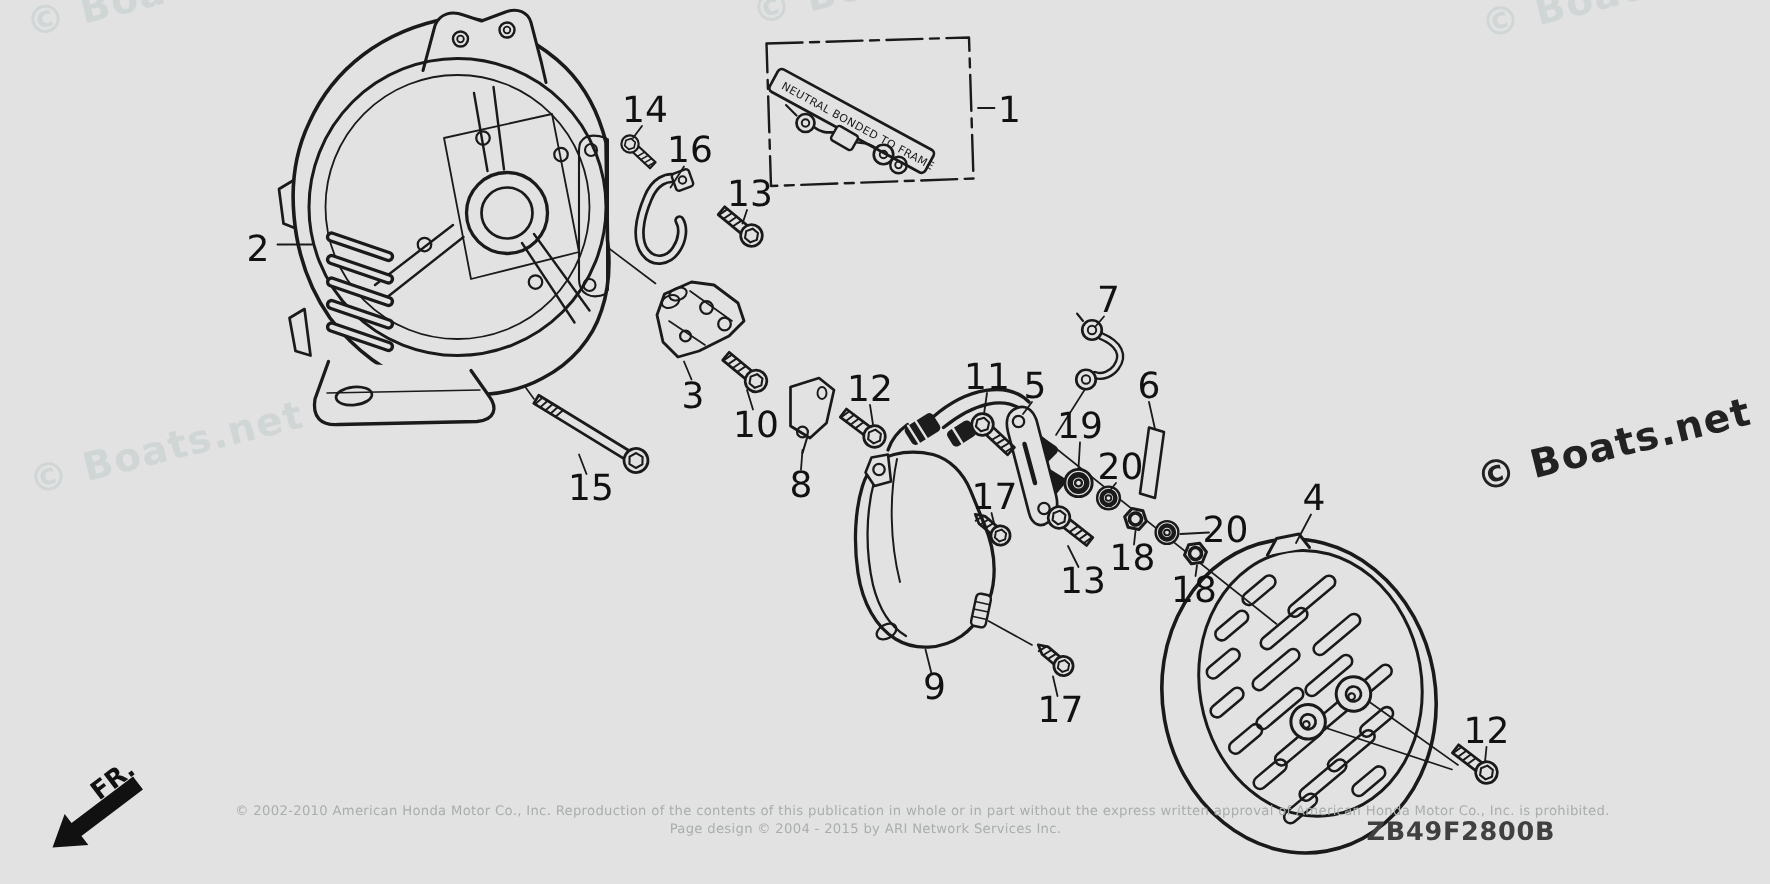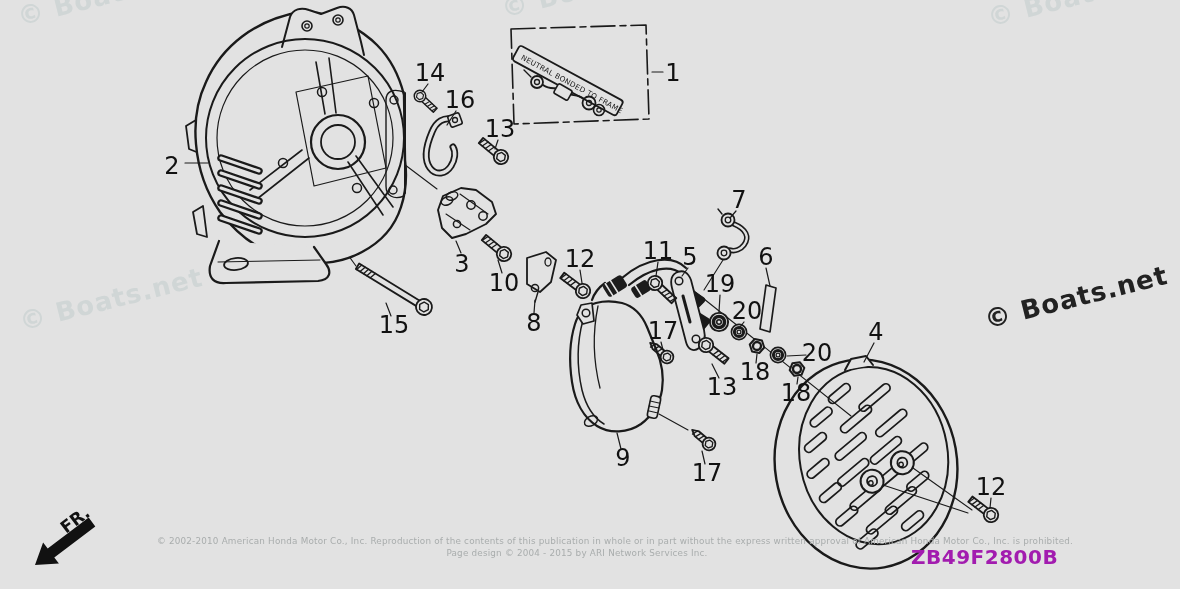--- a/index.html
+++ b/index.html
@@ -16,22 +16,22 @@
   .wm-dark{color:#222222;}
   .rot{transform:rotate(-14deg);}
   #svg-stage{position:absolute;left:0;top:0;}
   .footer-line{
     position:absolute;width:100%;text-align:center;color:#a9adad;
     font-size:8.8px;letter-spacing:0.2px;white-space:nowrap;
   }
   #footer-line-1{top:536px;transform:translateX(25px);}
   #footer-line-2{top:548px;transform:translateX(-13px);}
   #diagram-code{
-    position:absolute;left:911px;top:545px;color:#a21caf;
-    font-size:20px;font-weight:bold;letter-spacing:0.5px;
+    position:absolute;left:911px;top:545px;color:#404040;
+    font-size:17px;font-weight:bold;letter-spacing:0.5px;
   }
 </style>
 </head>
 <body>
 
 <div class="wm wm-light rot" style="left:18px;top:2px;">© Boats.net</div>
 <div class="wm wm-light rot" style="left:502px;top:-6px;">© Boats.net</div>
 <div class="wm wm-light rot" style="left:988px;top:3px;">© Boats.net</div>
 <div class="wm wm-light rot" style="left:20px;top:307px;">© Boats.net</div>
 

